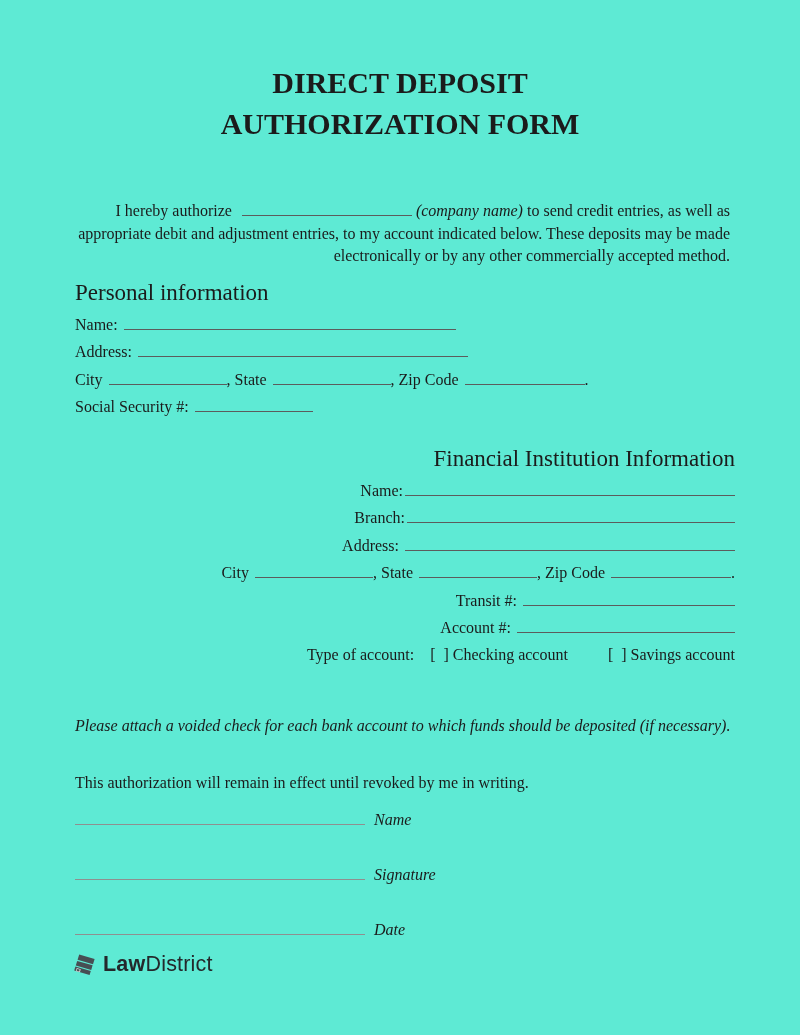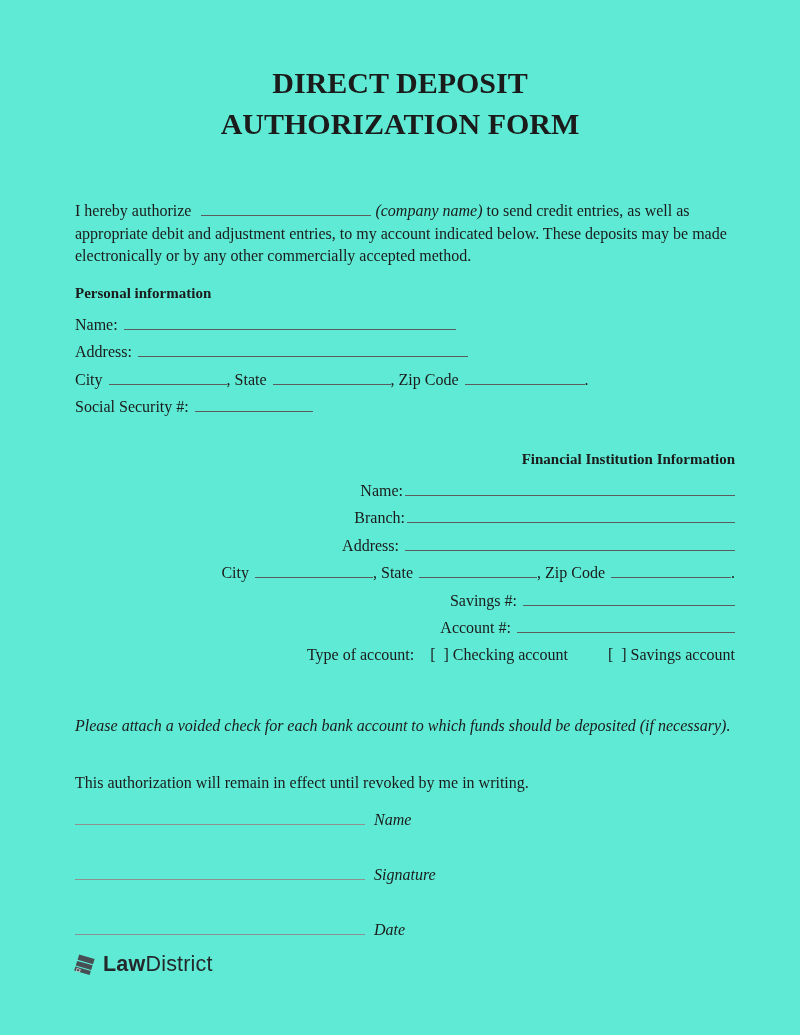--- a/index.html
+++ b/index.html
@@ -11,29 +11,30 @@
   .page { position: relative; width: 800px; height: 1035px; background: #5eead4; }
 
   .title {
     position: absolute; top: 62px; left: 0; width: 800px;
     text-align: center; font-weight: bold; font-size: 30px; line-height: 41px;
   }
 
   .intro {
     position: absolute; top: 184px; left: 75px; width: 655px;
     line-height: 22.5px;
+    text-align: right;
   }
   .italic { font-style: italic; }
 
   .section { position: absolute; left: 75px; }
   .section-personal { top: 283px; width: 660px; }
   .section-financial { top: 449px; width: 660px; text-align: right; }
 
   .section h2 {
-    margin: 0 0 8px 0; font-size: 15px; font-weight: bold; line-height: 20px;
+    margin: 0 0 8px 0; font-size: 23px; font-weight: normal; line-height: 20px;
   }
   .row { line-height: 27.4px; white-space: nowrap; }
 
   .blank {
     display: inline-block; height: 15px; vertical-align: baseline;
     border-bottom: 1.4px solid #5c5c5c; margin-left: 6px;
   }
   .blank.tight { margin-left: 2px; }
   .w-company { width: 170px; }
   .w-name    { width: 332px; }
@@ -98,21 +99,21 @@
     <div class="row"><span>City</span><span class="blank w-city"></span><span>, State</span><span class="blank w-state"></span><span>, Zip Code</span><span class="blank w-zip"></span><span>.</span></div>
     <div class="row"><span>Social Security #:</span><span class="blank w-ssn"></span></div>
   </section>
 
   <section class="section section-financial">
     <h2>Financial Institution Information</h2>
     <div class="row"><span>Name:</span><span class="blank tight w-fname"></span></div>
     <div class="row"><span>Branch:</span><span class="blank tight w-branch"></span></div>
     <div class="row"><span>Address:</span><span class="blank w-address"></span></div>
     <div class="row"><span>City</span><span class="blank w-city"></span><span>, State</span><span class="blank w-state"></span><span>, Zip Code</span><span class="blank w-zip"></span><span>.</span></div>
-    <div class="row"><span>Savings #:</span><span class="blank w-transit"></span></div>
+    <div class="row"><span>Transit #:</span><span class="blank w-transit"></span></div>
     <div class="row"><span>Account #:</span><span class="blank w-account"></span></div>
     <div class="row"><span>Type of account:</span><span class="chk-group-1"><span class="bracket">[  ]</span> <span>Checking account</span></span><span class="chk-group-2"><span class="bracket">[  ]</span> <span>Savings account</span></span></div>
   </section>
 
   <p class="note-attach">Please attach a voided check for each bank account to which funds should be deposited (if necessary).</p>
 
   <p class="note-effect">This authorization will remain in effect until revoked by me in writing.</p>
 
   <div class="sig-row sig-row-name"><span class="sig-line"></span><span class="sig-label">Name</span></div>
   <div class="sig-row sig-row-signature"><span class="sig-line"></span><span class="sig-label">Signature</span></div>

